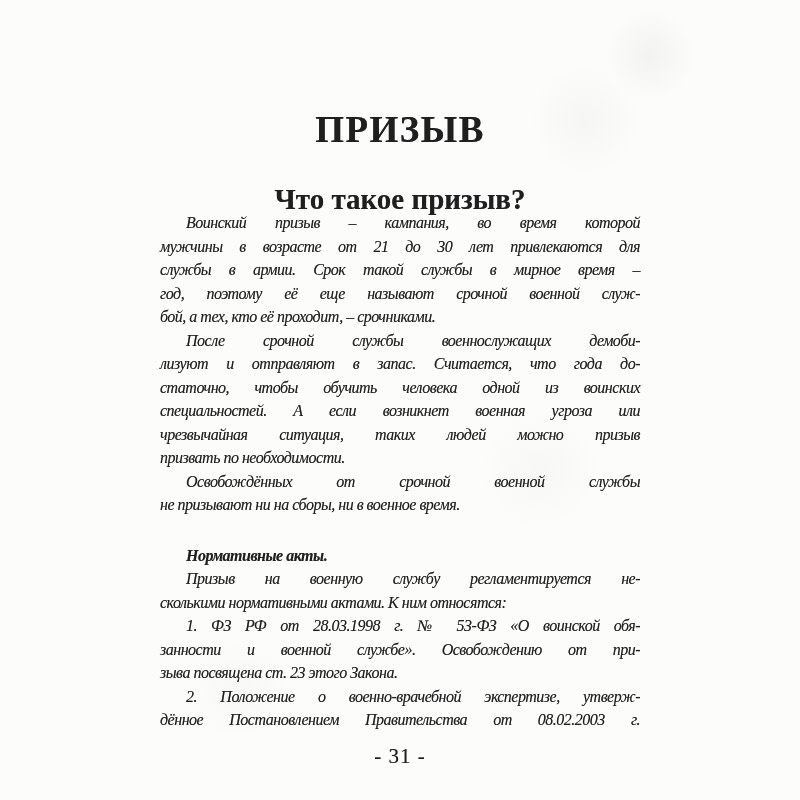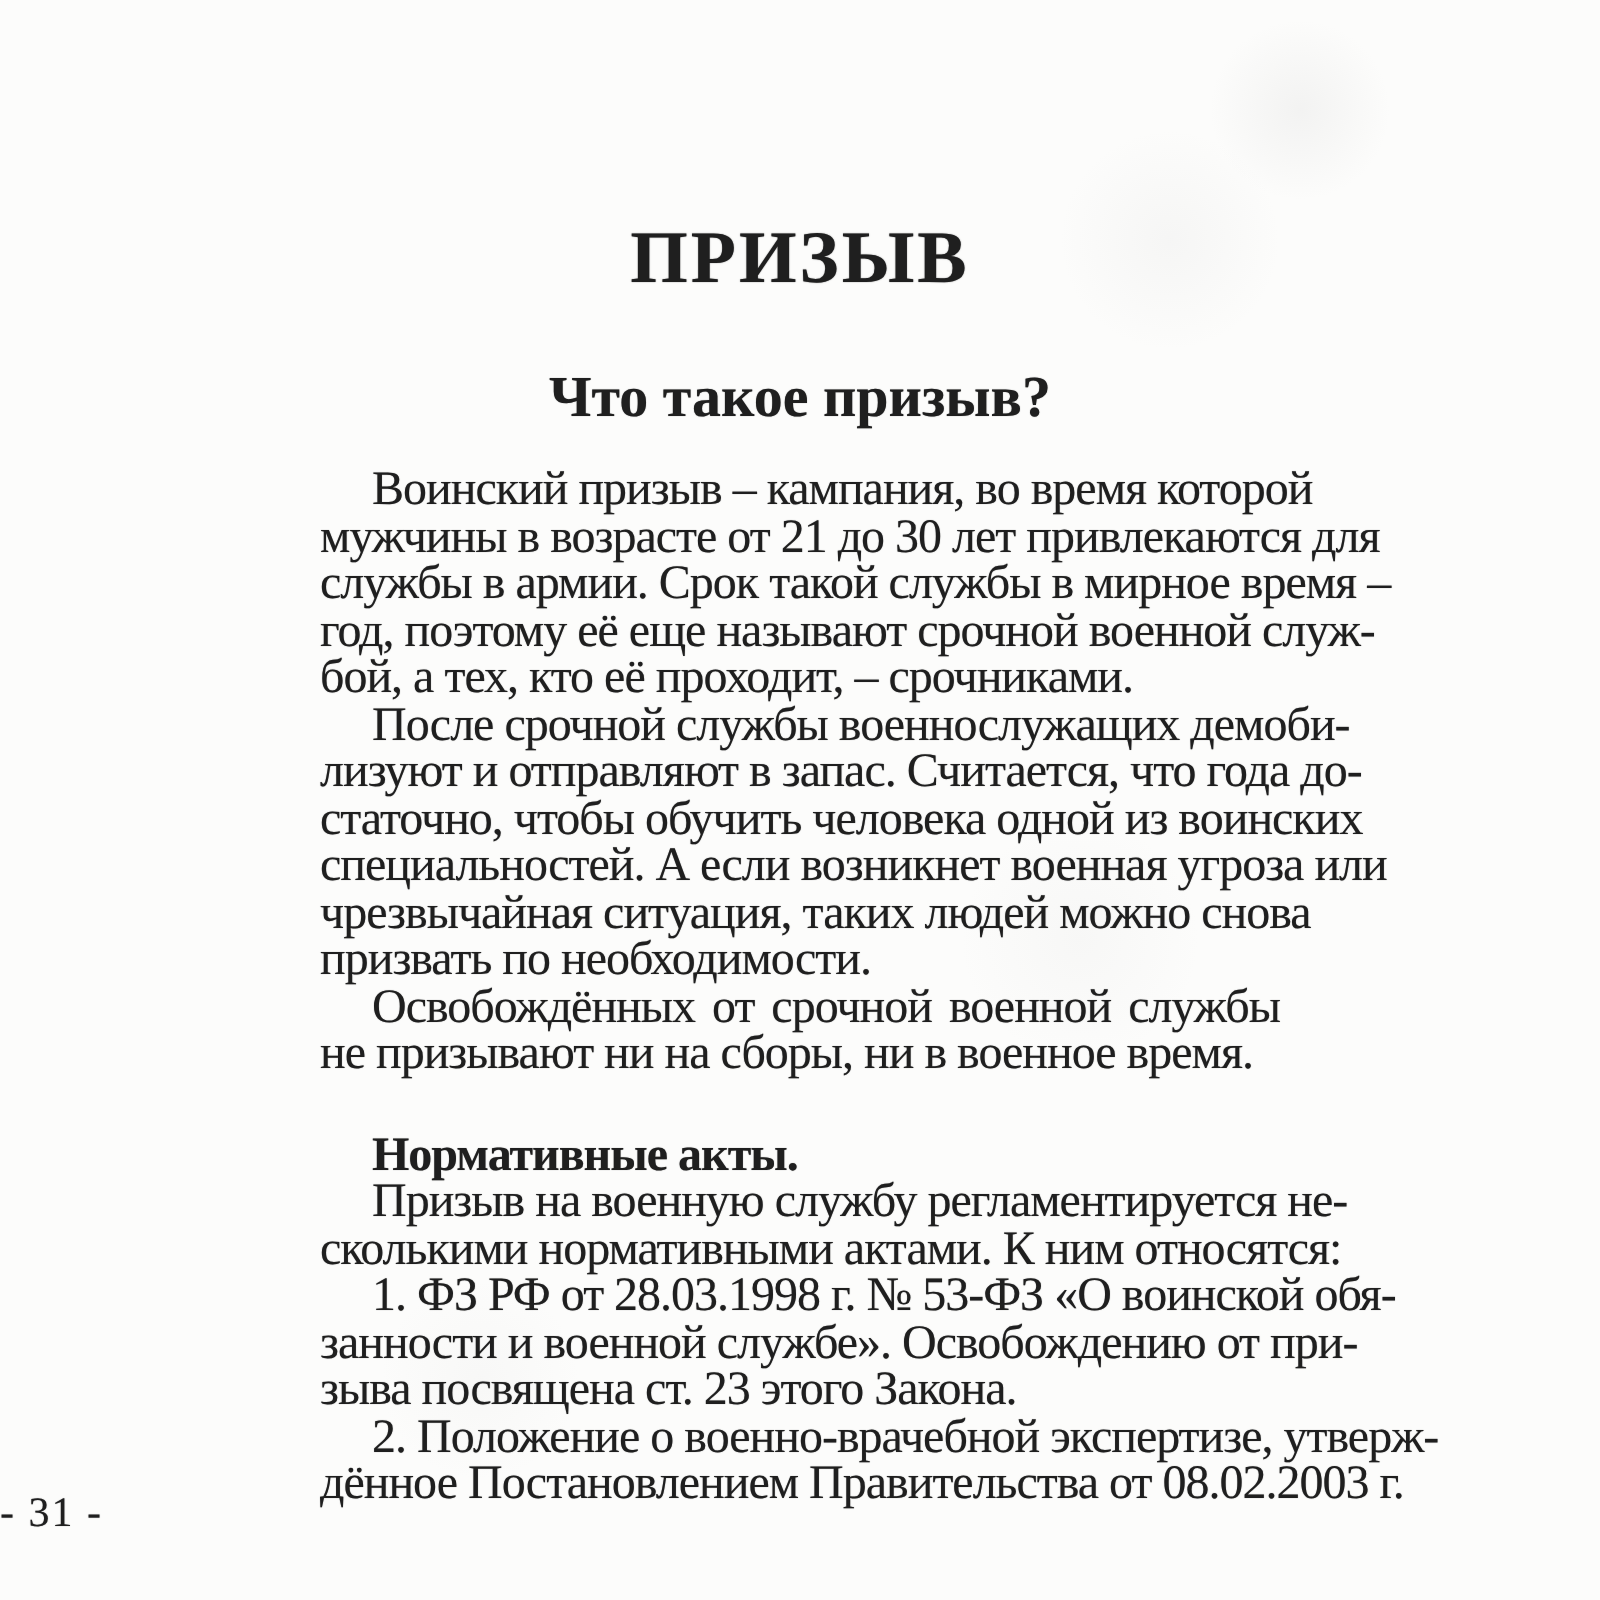--- a/index.html
+++ b/index.html
@@ -31,43 +31,45 @@
     position: absolute;
     top: 183px; left: 0; width: 100%;
     margin: 0;
     text-align: center;
     font-size: 29px;
     font-weight: bold;
     text-shadow: 0 0 0.5px rgba(35,35,35,0.6);
   }
   .body-text {
     position: absolute;
-    top: 234px; left: 160px;
+    top: 211px; left: 160px;
     width: 480px;
-    font-size: 24px;
+    font-size: 16px;
     letter-spacing: -0.5px;
     text-shadow: 0 0 0.5px rgba(40,40,40,0.55);
+    font-style: italic;
   }
   .line {
     display: block;
     height: 23.5px;
     line-height: 23.5px;
     white-space: nowrap;
     text-align: justify;
     text-align-last: justify;
   }
   .line.left {
     text-align: left;
     text-align-last: left;
   }
   .line.indent { text-indent: 26px; }
   .line.bold { font-weight: bold; margin-top: 27px; }
   .page-number {
     position: absolute;
     top: 744px; left: 0; width: 100%;
+    text-align: center;
     font-size: 21px;
     letter-spacing: 1px;
     text-shadow: 0 0 0.5px rgba(40,40,40,0.55);
   }
 </style>
 </head>
 <body>
 
 <div class="page">
   <h1 class="title">ПРИЗЫВ</h1>
@@ -75,21 +77,21 @@
   <div class="body-text" id="body">
       <div class="line indent">Воинский призыв – кампания, во время которой</div>
       <div class="line">мужчины в возрасте от 21 до 30 лет привлекаются для</div>
       <div class="line">службы в армии. Срок такой службы в мирное время –</div>
       <div class="line">год, поэтому её еще называют срочной военной служ-</div>
       <div class="line left">бой, а тех, кто её проходит, – срочниками.</div>
       <div class="line indent">После срочной службы военнослужащих демоби-</div>
       <div class="line">лизуют и отправляют в запас. Считается, что года до-</div>
       <div class="line">статочно, чтобы обучить человека одной из воинских</div>
       <div class="line">специальностей. А если возникнет военная угроза или</div>
-      <div class="line">чрезвычайная ситуация, таких людей можно снова</div>
+      <div class="line">чрезвычайная ситуация, таких людей можно призыв</div>
       <div class="line left">призвать по необходимости.</div>
       <div class="line indent">Освобождённых от срочной военной службы</div>
       <div class="line left">не призывают ни на сборы, ни в военное время.</div>
       <div class="line left indent bold">Нормативные акты.</div>
       <div class="line indent">Призыв на военную службу регламентируется не-</div>
       <div class="line left">сколькими нормативными актами. К ним относятся:</div>
       <div class="line indent">1. ФЗ РФ от 28.03.1998 г. № 53-ФЗ «О воинской обя-</div>
       <div class="line">занности и военной службе». Освобождению от при-</div>
       <div class="line left">зыва посвящена ст. 23 этого Закона.</div>
       <div class="line indent">2. Положение о военно-врачебной экспертизе, утверж-</div>

